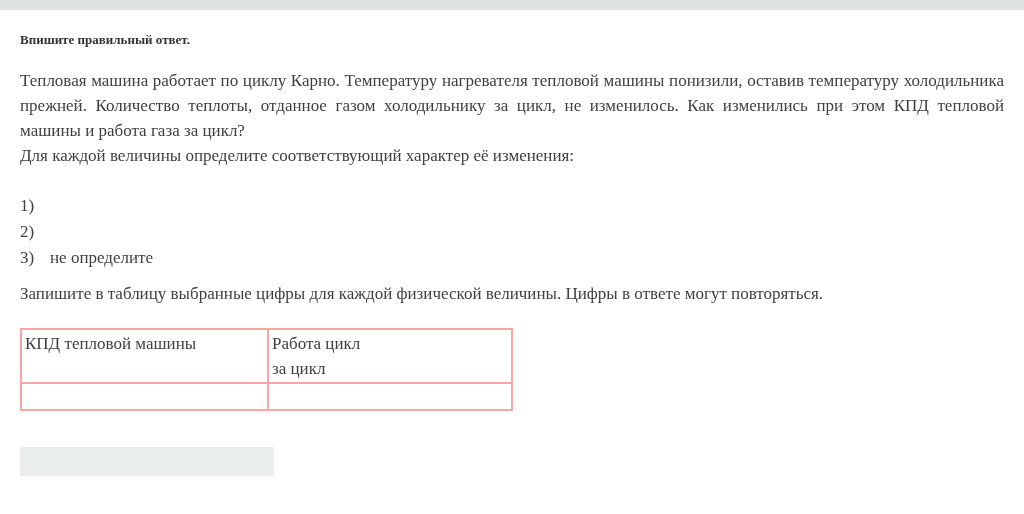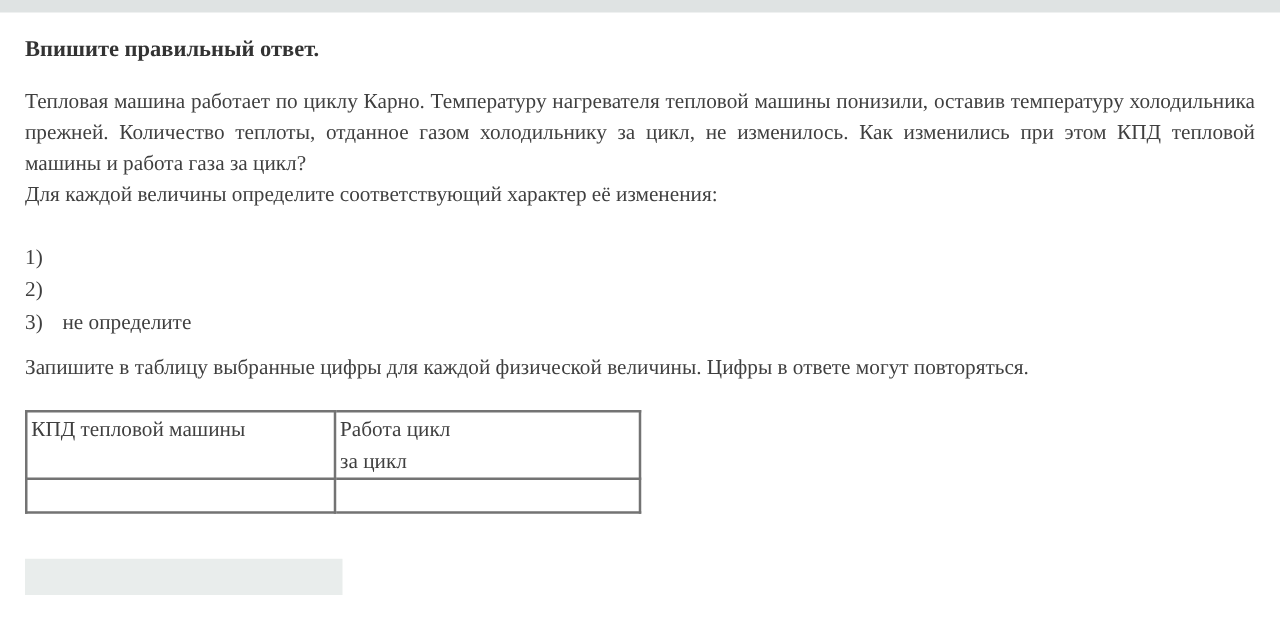--- a/index.html
+++ b/index.html
@@ -13,21 +13,21 @@
   .topbar {
     width: 1024px; height: 10px;
     background: #dfe3e3;
   }
   .content {
     padding: 0 20px;
     width: 1024px;
   }
   .title {
     margin-top: 17px;
-    font-size: 18px;
+    font-size: 13px;
     font-weight: bold;
     line-height: 25px;
     color: #333333;
   }
   .para {
     margin-top: 16px;
     font-size: 17px;
     line-height: 25px;
     text-align: justify;
   }
@@ -53,21 +53,21 @@
     font-size: 17px;
     line-height: 25px;
   }
   table.answer-table {
     margin-top: 22px;
     border-collapse: collapse;
     table-layout: fixed;
     width: 491px;
   }
   table.answer-table td {
-    border: 2px solid #737373;
+    border: 2px solid #fca5a5;
     vertical-align: top;
     font-size: 17px;
     line-height: 25px;
     padding: 1px 3px;
   }
   td.col-kpd { width: 247px; }
   td.col-work { width: 244px; }
   tr.header-row td { height: 52px; }
   tr.answer-row td { height: 27px; }
   .answer-box {

